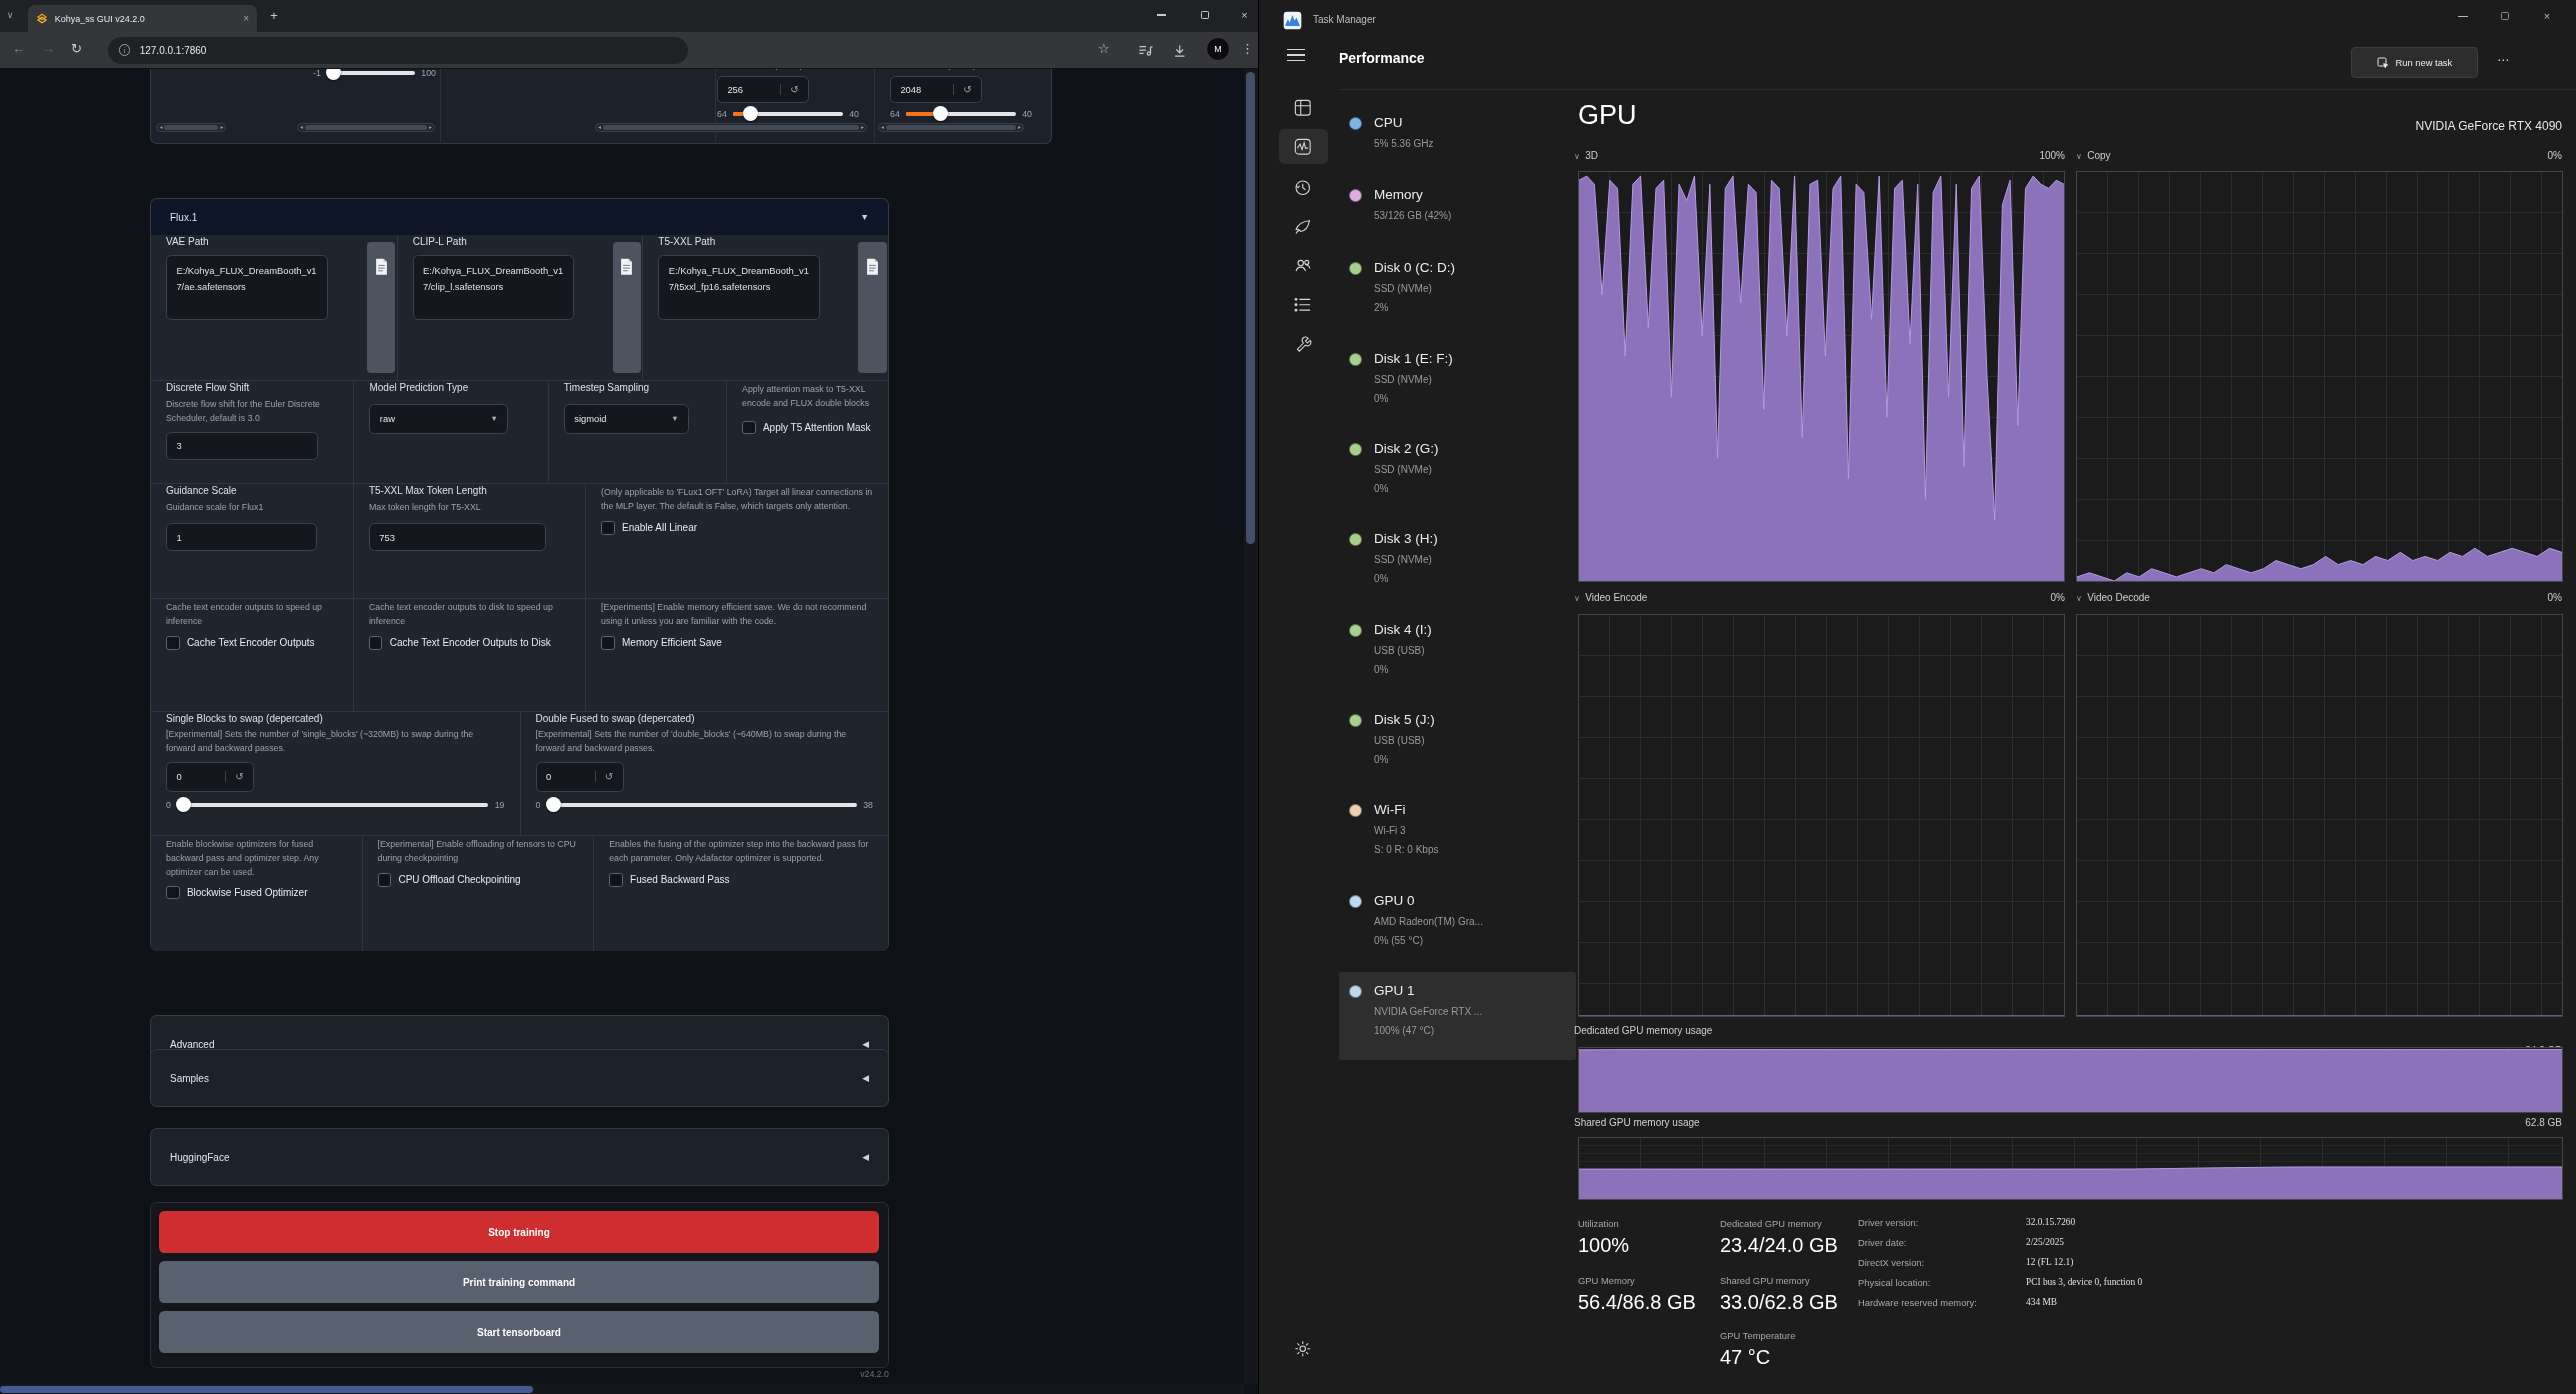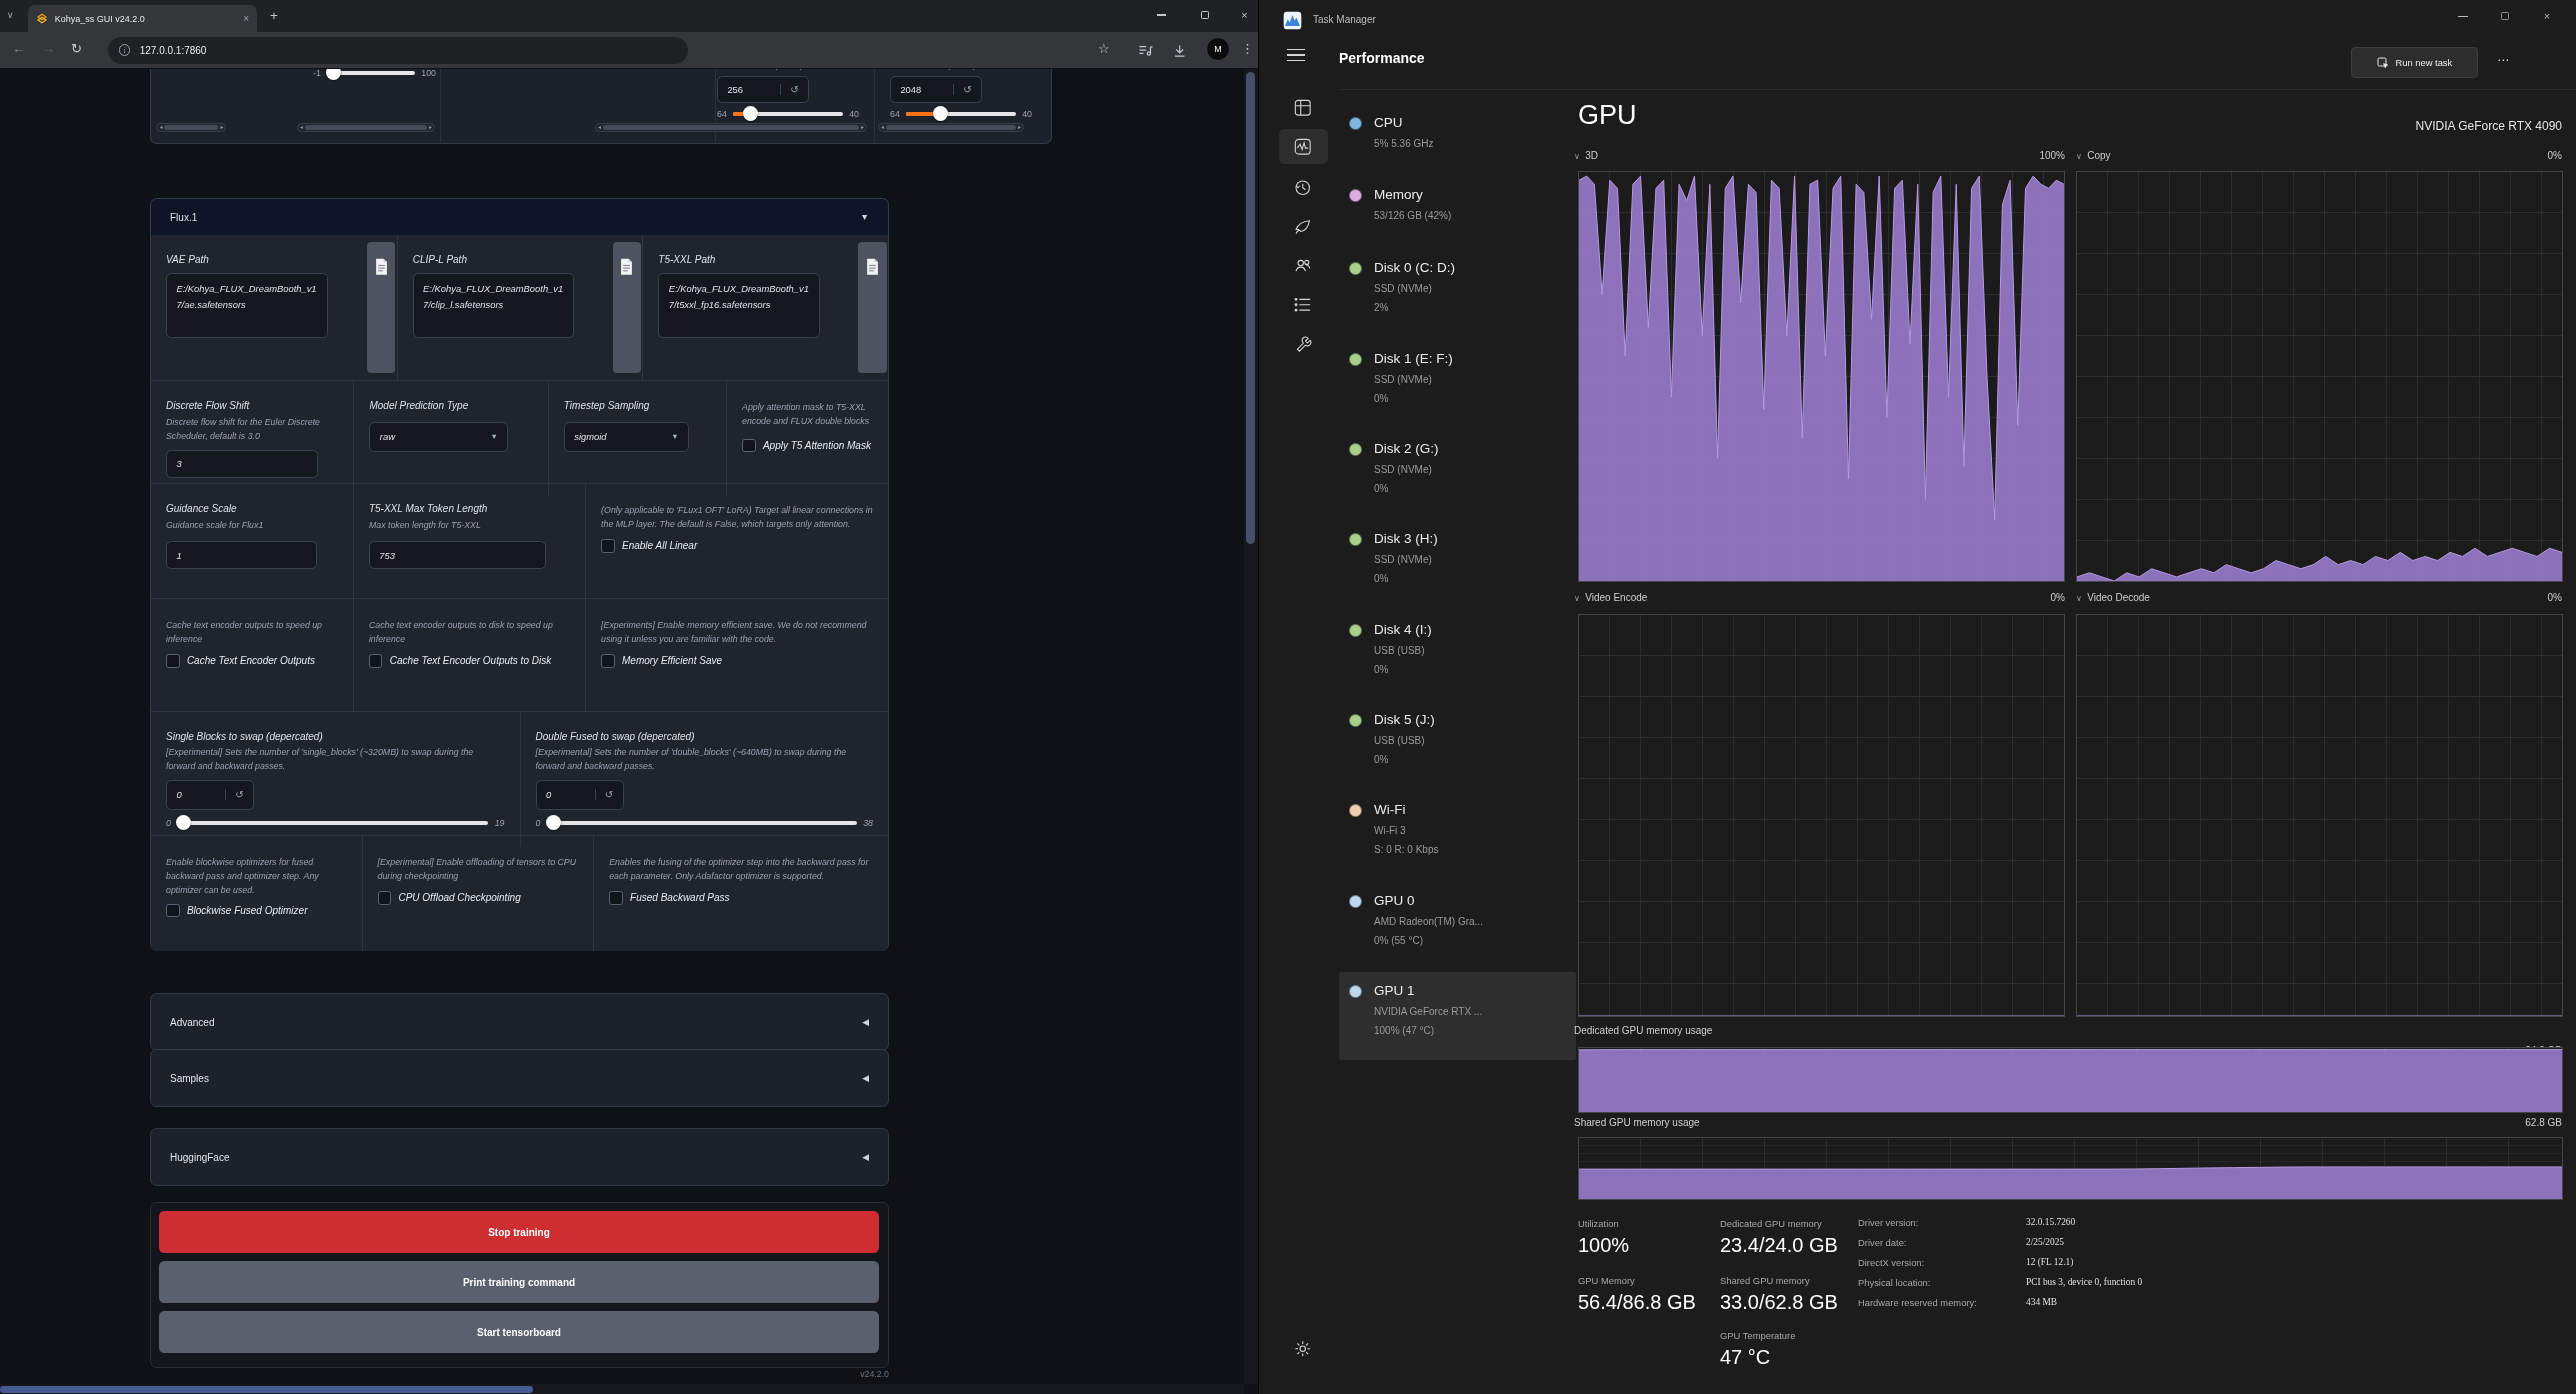--- a/index.html
+++ b/index.html
@@ -44,21 +44,21 @@
   .sl-minmax{font-size:8.8px;color:#9aa4b2;flex:none;}
   .sl-track{position:relative;flex:1;height:4px;background:#e6e6ea;border-radius:2px;}
   .sl-fill{position:absolute;left:0;top:0;height:4px;background:#f97316;border-radius:2px;}
   .sl-handle{position:absolute;top:-5.4px;width:15px;height:15px;background:#fff;border-radius:50%;box-shadow:0 0.7px 2px rgba(0,0,0,.6);}
   .docstrip{background:#4d545f;border-radius:4px;margin:6.7px 1.3px;display:flex;align-items:flex-start;justify-content:center;padding-top:16px;}
   .hscroll{position:absolute;height:9.4px;background:#23262d;border:0.7px solid #383e49;border-radius:4.7px;display:flex;align-items:center;padding:0 2px;}
   .hscroll .ar{font-size:6px;color:#8b94a3;line-height:1;}
   .hscroll .th{flex:1;height:5.4px;background:#434b59;border-radius:2.7px;margin:0 2px;}
   .vline{position:absolute;top:0;width:0.7px;background:#2c323d;}
   .frow{display:grid;border-top:0.7px solid #2e3643;}
-  .fcell{padding:19px 15px;border-left:0.7px solid #2e3643;position:relative;font-style:italic;}
+  .fcell{padding:1px 15px;border-left:0.7px solid #2e3643;position:relative;}
   .fcell:first-child{border-left:none;}
   .accordion{position:absolute;left:150px;width:739px;height:58px;display:flex;align-items:center;padding:0 19px;}
   .acc-label{flex:1;font-size:10px;color:#e3e6ec;}
   .acc-caret{color:#cfd4dc;font-size:8.8px;}
   .bigbtn{position:absolute;left:159px;width:720px;height:42px;border-radius:5.4px;display:flex;align-items:center;justify-content:center;font-size:10px;font-weight:600;color:#fff;}
   .vsb{position:absolute;left:1244px;top:69px;width:13.5px;height:1315px;background:#15171c;}
   .vsb-th{position:absolute;left:2px;width:9.4px;border-radius:4.7px;background:#44506a;}
   .hsb{position:absolute;left:0;top:1384px;width:1244px;height:10.8px;background:#15171c;}
   .hsb-th{position:absolute;top:2px;height:6.7px;border-radius:3.4px;background:#465a93;}
 
@@ -387,21 +387,21 @@
           <div class="fcell">
             <div class="cap">Enables the fusing of the optimizer step into the backward pass for each parameter. Only Adafactor optimizer is supported.</div>
             <div class="check" style="margin-top:8px;">
               <span class="cbox"></span>
               <span class="cblabel">Fused Backward Pass</span>
             </div>
           </div>
         </div>
       </div>
 
-      <div class="accordion panelbox" style="top:924px;">
+      <div class="accordion panelbox" style="top:946px;">
         <span class="acc-label">Advanced</span>
         <span class="acc-caret">◀</span>
       </div>
       <div class="accordion panelbox" style="top:980px;">
         <span class="acc-label">Samples</span>
         <span class="acc-caret">◀</span>
       </div>
       <div class="accordion panelbox" style="top:1059px;">
         <span class="acc-label">HuggingFace</span>
         <span class="acc-caret">◀</span>

